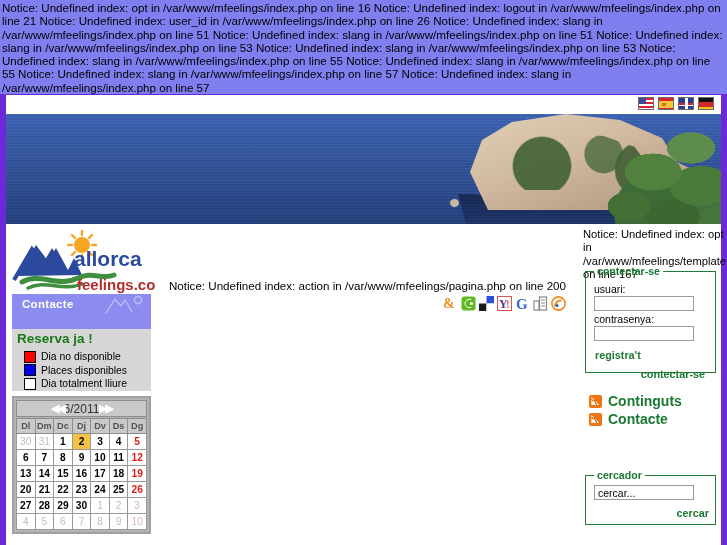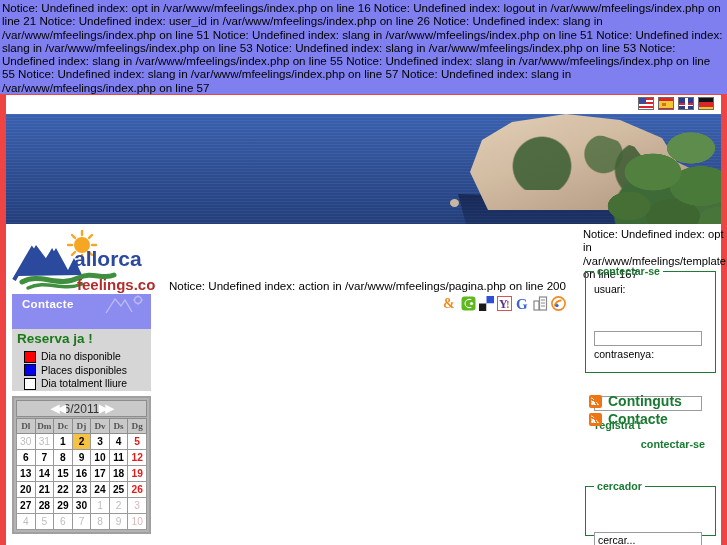--- a/index.html
+++ b/index.html
@@ -4,21 +4,21 @@
 <title>Mallorca Feelings</title>
 <style>
   * { box-sizing: border-box; }
   html, body {
     margin: 0; padding: 0;
     width: 727px; height: 545px;
     overflow: hidden;
     background: #7f7ff0;
     font-family: "Liberation Sans", sans-serif;
   }
-  #page { position: relative; width: 727px; height: 545px; overflow: hidden; background: #ef4444; }
+  #page { position: relative; width: 727px; height: 545px; overflow: hidden; background: #6d28d9; }
 
   
   .notice-top {
     position: absolute; left: 0; top: 0; width: 727px;
     padding: 1px 2px 0 2px;
     font-size: 11.6px; line-height: 13.3px;
     color: #000; background: #7f7ff0;
     font-family: "Liberation Sans", sans-serif;
   }
 
@@ -194,21 +194,21 @@
     position:absolute; top:1px; font-size:11px; color:#ffffff;
     letter-spacing:-2px; cursor:pointer; font-weight:bold;
   }
   .calhead .prev { left:34px; }
   .calhead .next { right:34px; }
 
   table.calgrid { border-collapse:collapse; width:100%; margin-top:1px; }
   table.calgrid th {
     background:#c9c9c9; border:1px solid #8d8d8d;
     font-size:9.2px; color:#555; font-weight:bold;
-    height:15px; width:14.28%;font-family:Liberation Serif, serif;
+    height:15px; width:14.28%;
   }
   table.calgrid td {
     background:#ffffff; border:1px solid #9a9a9a;
     font-size:10.2px; color:#000; font-weight:bold;
     height:16px; text-align:center;
   }
   table.calgrid td.out { color:#bdbdbd; font-weight:normal; }
   table.calgrid td.sun { color:#e01b1b; }
   table.calgrid td.sun.out { color:#dcb6b6; font-weight:normal; }
   table.calgrid td.today { background:#f5c243; }
@@ -238,23 +238,23 @@
   fieldset.box {
     position:absolute; left:4px; width:131px;
     border:1px solid #1f7a33; margin:0; padding:4px 6px 7px 6px;
   }
   fieldset.box legend {
     font-size:10.6px; font-weight:bold; color:#1a7a32;
     padding:0 3px; margin-left:2px;
   }
   .fieldlabel { font-size:10.5px; color:#000; display:block; margin:2px 0 1px 2px; }
   .textin {
-    width:108px; height:15px; border:1px solid #9b9b9b;
+    width:100px; height:15px; border:1px solid #9b9b9b;
     background:#fff; font-size:10.5px; font-family:"Liberation Sans", sans-serif;
-    padding:0 3px; color:#000; display:block; margin-left:2px;margin-top:36px;
+    padding:0 3px; color:#000; display:block; margin-left:2px;
   }
   .greenlink {
     font-size:10.8px; font-weight:bold; color:#1a7a32;
     text-decoration:none; display:block; cursor:pointer;
   }
   .greenlink.right { text-align:right; }
 
   .login { top:41px; height:108px; }
   .login .registra { margin:8px 0 0 3px; }
   .login .submit { margin:7px 4px 0 0; }
@@ -276,21 +276,21 @@
     width:8px; height:8px; border:2px solid #fff; border-radius:0 0 0 0;
     border-top:none; border-right:none;
     clip-path: polygon(0 100%, 0 0, 100% 100%);
     background:
       radial-gradient(circle at 0 100%, transparent 3px, #fff 3px 4.6px, transparent 4.7px),
       radial-gradient(circle at 0 100%, transparent 6px, #fff 6px 7.6px, transparent 7.7px);
     border:none;
   }
   .feedlabel { font-size:14px; font-weight:bold; color:#1a7a32; }
 
-  .search { top:256px; height:56px; }
+  .search { top:245px; height:56px; }
   .search .cercarbtn { margin-top:7px; }
 </style>
 </head>
 <body>
 
 <div id="page">
 
   <div class="notice-top">Notice: Undefined index: opt in /var/www/mfeelings/index.php on line 16 Notice: Undefined index: logout in /var/www/mfeelings/index.php on line 21 Notice: Undefined index: user_id in /var/www/mfeelings/index.php on line 26 Notice: Undefined index: slang in /var/www/mfeelings/index.php on line 51 Notice: Undefined index: slang in /var/www/mfeelings/index.php on line 51 Notice: Undefined index: slang in /var/www/mfeelings/index.php on line 53 Notice: Undefined index: slang in /var/www/mfeelings/index.php on line 53 Notice: Undefined index: slang in /var/www/mfeelings/index.php on line 55 Notice: Undefined index: slang in /var/www/mfeelings/index.php on line 55 Notice: Undefined index: slang in /var/www/mfeelings/index.php on line 57 Notice: Undefined index: slang in /var/www/mfeelings/index.php on line 57</div>
 
   <div class="flagbar">

